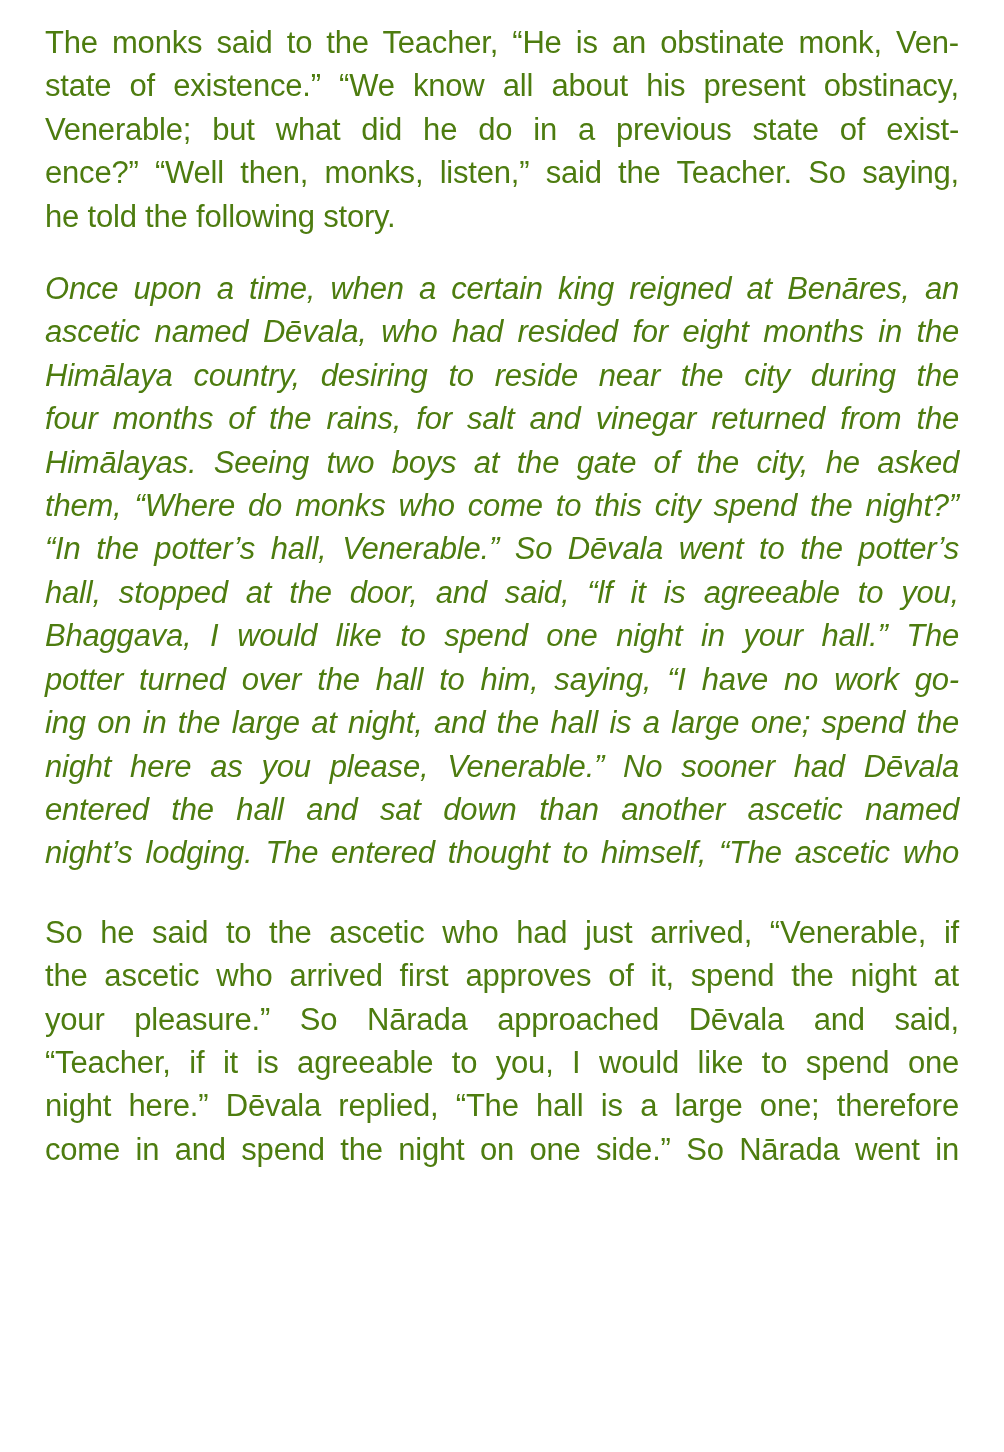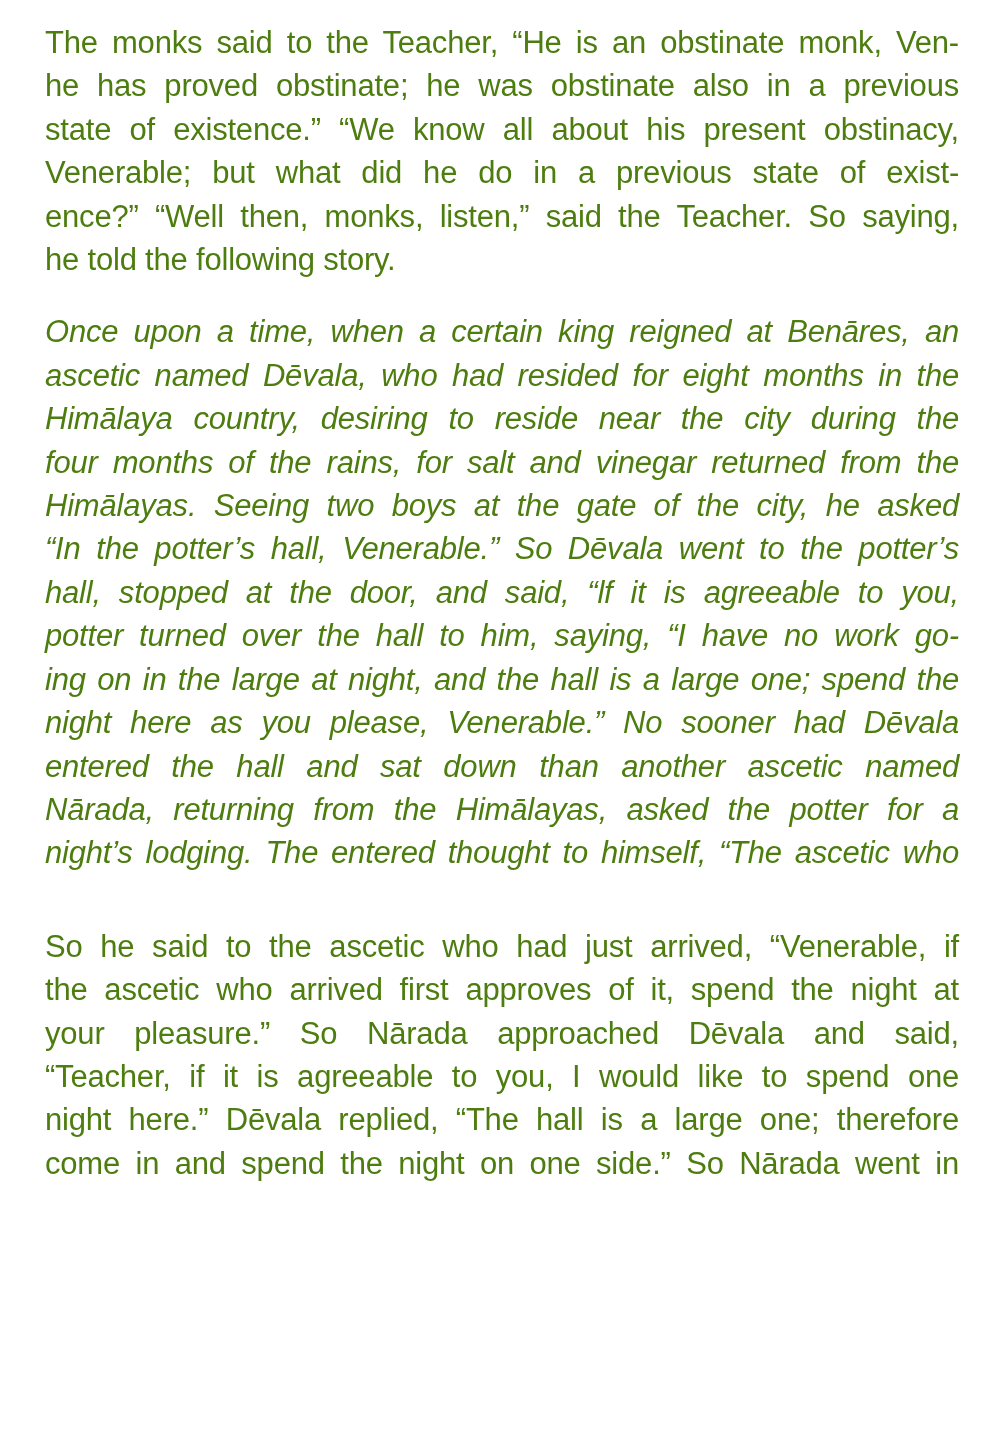--- a/index.html
+++ b/index.html
@@ -21,59 +21,59 @@
     background: #ffffff;
   }
   .para {
     font-family: Liberation Sans, sans-serif;
     font-size: 31px;
     line-height: 43.4px;
     color: #4d7c0f;
     letter-spacing: -0.2px;
   }
   .para-2 { margin-top: 29px; }
-  .para-3 { margin-top: 50px; }
+  .para-3 { margin-top: 36px; }
   .italic .line { font-style: italic; }
   .line {
     text-align: justify;
     text-align-last: justify;
     text-justify: inter-word;
   }
   .line.end {
     text-align: center;
     text-align-last: left;
   }
 </style>
 </head>
 <body>
 
 <div class="page">
 
   <div class="para roman para-1">
     <div class="line">The monks said to the Teacher, “He is an obstinate monk, Ven-</div>
-    <div class="line">he has proved obstinate; he was obstinate also in a previous</div>
     <div class="line">state of existence.” “We know all about his present obstinacy,</div>
     <div class="line">Venerable; but what did he do in a previous state of exist-</div>
     <div class="line">ence?” “Well then, monks, listen,” said the Teacher. So saying,</div>
     <div class="line end">he told the following story.</div>
   </div>
 
   <div class="para italic para-2">
     <div class="line">Once upon a time, when a certain king reigned at Benāres, an</div>
     <div class="line">ascetic named Dēvala, who had resided for eight months in the</div>
     <div class="line">Himālaya country, desiring to reside near the city during the</div>
     <div class="line">four months of the rains, for salt and vinegar returned from the</div>
     <div class="line">Himālayas. Seeing two boys at the gate of the city, he asked</div>
+    <div class="line">them, “Where do monks who come to this city spend the night?”</div>
     <div class="line">“In the potter’s hall, Venerable.” So Dēvala went to the potter’s</div>
     <div class="line">hall, stopped at the door, and said, “lf it is agreeable to you,</div>
+    <div class="line">Bhaggava, I would like to spend one night in your hall.” The</div>
     <div class="line">potter turned over the hall to him, saying, “I have no work go-</div>
     <div class="line">ing on in the large at night, and the hall is a large one; spend the</div>
     <div class="line">night here as you please, Venerable.” No sooner had Dēvala</div>
     <div class="line">entered the hall and sat down than another ascetic named</div>
-    <div class="line">Nārada, returning from the Himālayas, asked the potter for a</div>
     <div class="line">night’s lodging. The entered thought to himself, “The ascetic who</div>
   </div>
 
   <div class="para roman para-3">
     <div class="line">So he said to the ascetic who had just arrived, “Venerable, if</div>
     <div class="line">the ascetic who arrived first approves of it, spend the night at</div>
     <div class="line">your pleasure.” So Nārada approached Dēvala and said,</div>
     <div class="line">“Teacher, if it is agreeable to you, I would like to spend one</div>
     <div class="line">night here.” Dēvala replied, “The hall is a large one; therefore</div>
     <div class="line">come in and spend the night on one side.” So Nārada went in</div>

